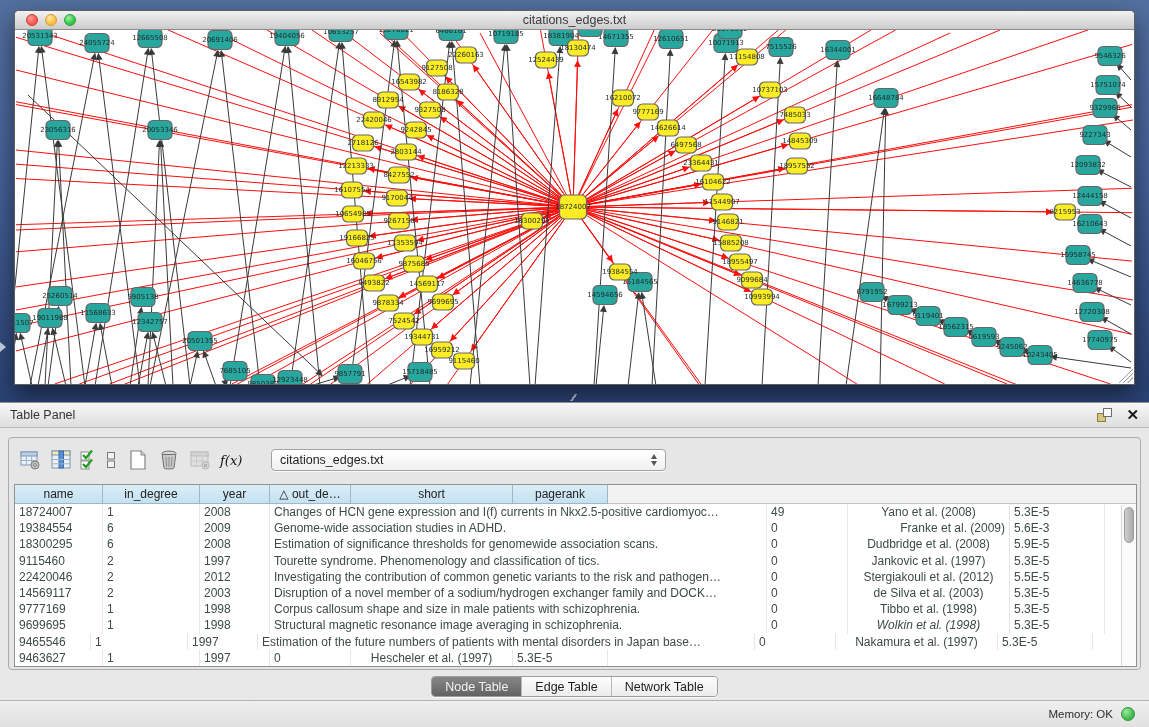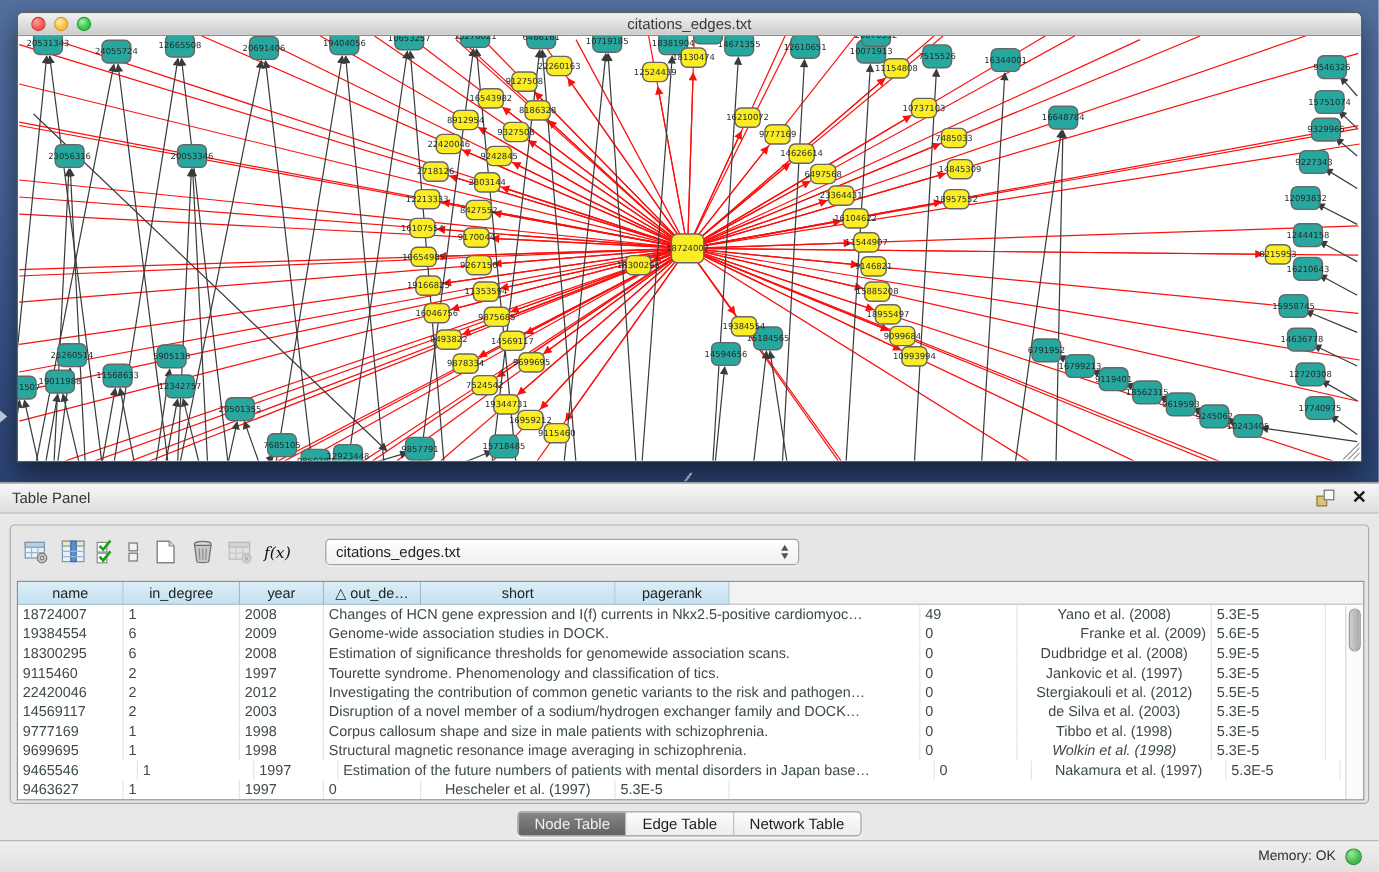--- a/index.html
+++ b/index.html
@@ -616,24 +616,24 @@
             <div class="tcell" style="width: 70px; text-align: left;">2008</div>
             <div class="tcell" style="width: 497px; text-align: left;">Changes of HCN gene expression and I(f) currents in Nkx2.5-positive cardiomyoc…</div>
             <div class="tcell" style="width: 81px; text-align: left;">49</div>
             <div class="tcell" style="width: 162px; text-align: center;">Yano et al. (2008)</div>
             <div class="tcell" style="width: 95px; text-align: left;">5.3E-5</div>
           </div>
           <div class="trow">
             <div class="tcell" style="width: 88px; text-align: left;">19384554</div>
             <div class="tcell" style="width: 97px; text-align: left;">6</div>
             <div class="tcell" style="width: 70px; text-align: left;">2009</div>
-            <div class="tcell" style="width: 497px; text-align: left;">Genome-wide association studies in DOCK.</div>
+            <div class="tcell" style="width: 497px; text-align: left;">Genome-wide association studies in ADHD.</div>
             <div class="tcell" style="width: 81px; text-align: left;">0</div>
             <div class="tcell" style="width: 162px; text-align: right;">Franke et al. (2009)</div>
-            <div class="tcell" style="width: 95px; text-align: left;">5.6E-5</div>
+            <div class="tcell" style="width: 95px; text-align: left;">5.6E-3</div>
           </div>
           <div class="trow">
             <div class="tcell" style="width: 88px; text-align: left;">18300295</div>
             <div class="tcell" style="width: 97px; text-align: left;">6</div>
             <div class="tcell" style="width: 70px; text-align: left;">2008</div>
             <div class="tcell" style="width: 497px; text-align: left;">Estimation of significance thresholds for genomewide association scans.</div>
             <div class="tcell" style="width: 81px; text-align: left;">0</div>
             <div class="tcell" style="width: 162px; text-align: center;">Dudbridge et al. (2008)</div>
             <div class="tcell" style="width: 95px; text-align: left;">5.9E-5</div>
           </div>
@@ -676,21 +676,21 @@
           <div class="trow">
             <div class="tcell" style="width: 88px; text-align: left;">9699695</div>
             <div class="tcell" style="width: 97px; text-align: left;">1</div>
             <div class="tcell" style="width: 70px; text-align: left;">1998</div>
             <div class="tcell" style="width: 497px; text-align: left;">Structural magnetic resonance image averaging in schizophrenia.</div>
             <div class="tcell" style="width: 81px; text-align: left;">0</div>
             <div class="tcell" style="width: 162px; text-align: center; font-style: italic;">Wolkin et al. (1998)</div>
             <div class="tcell" style="width: 95px; text-align: left;">5.3E-5</div>
           </div>
           <div class="trow">
-            <div class="tcell" style="width: 100px; text-align: left;">9465546</div>
+            <div class="tcell" style="width: 76px; text-align: left;">9465546</div>
             <div class="tcell" style="width: 97px; text-align: left;">1</div>
             <div class="tcell" style="width: 70px; text-align: left;">1997</div>
             <div class="tcell" style="width: 497px; text-align: left;">Estimation of the future numbers of patients with mental disorders in Japan base…</div>
             <div class="tcell" style="width: 81px; text-align: left;">0</div>
             <div class="tcell" style="width: 162px; text-align: center;">Nakamura et al. (1997)</div>
             <div class="tcell" style="width: 95px; text-align: left;">5.3E-5</div>
           </div>
           <div class="trow">
             <div class="tcell" style="width: 88px; text-align: left;">9463627</div>
             <div class="tcell" style="width: 97px; text-align: left;">1</div>

